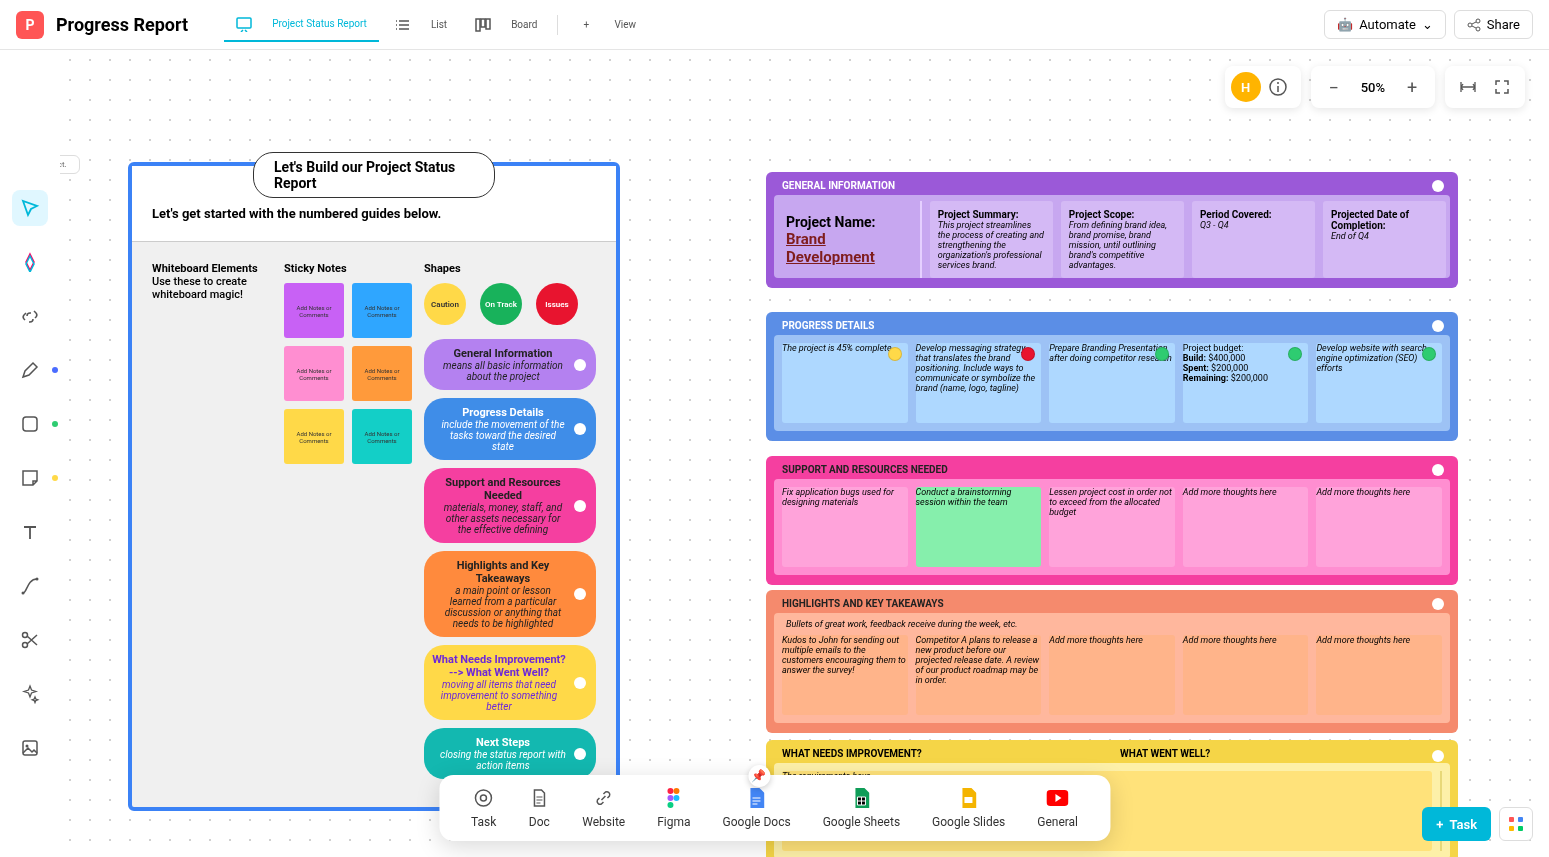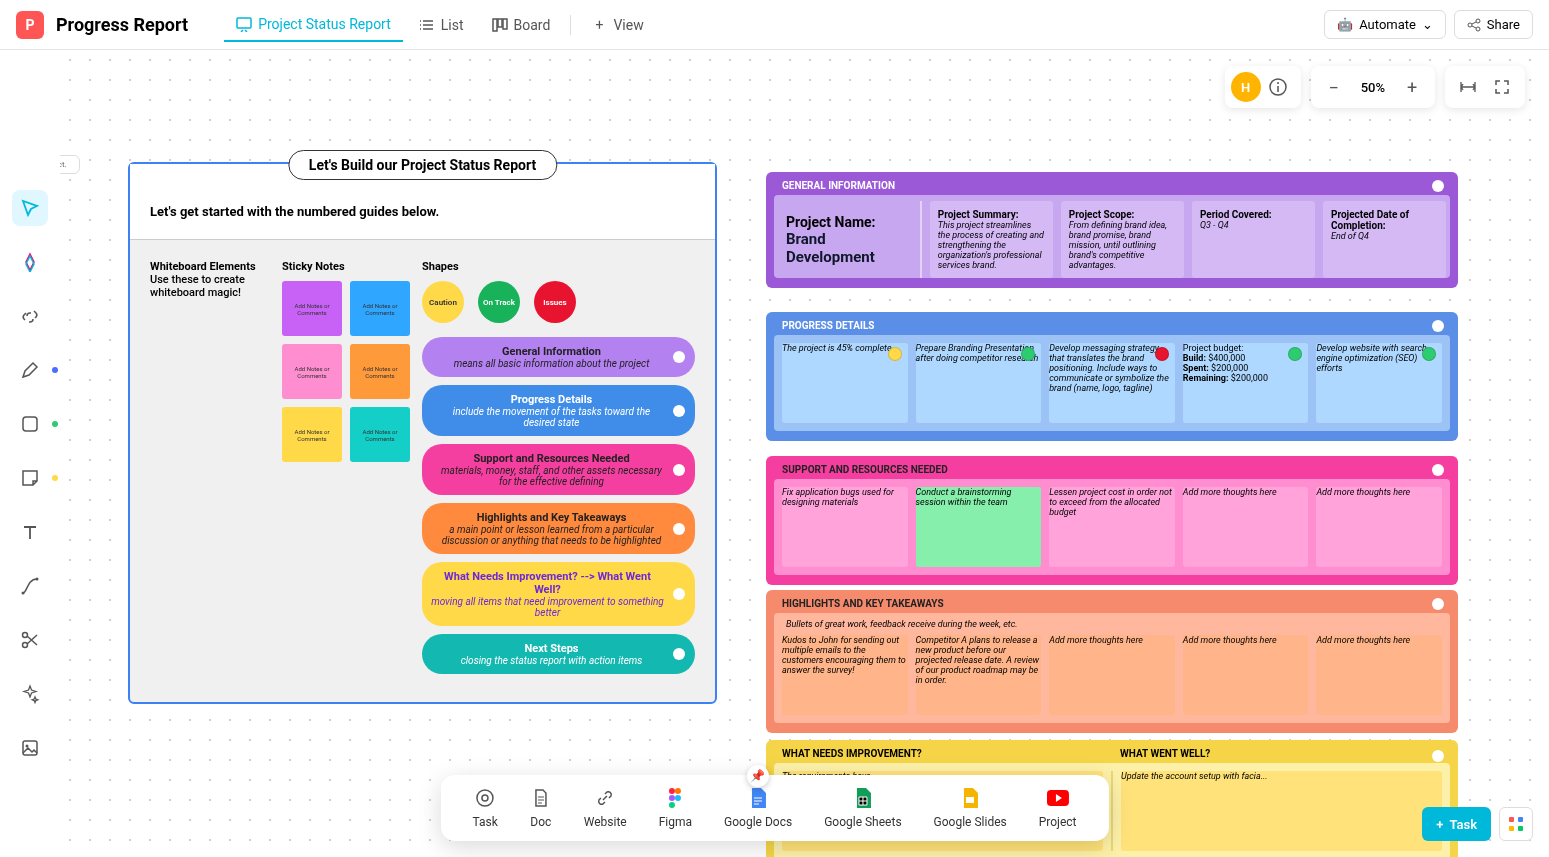--- a/index.html
+++ b/index.html
@@ -3,21 +3,21 @@
 <meta charset="utf-8">
 <style>
 * { margin:0; padding:0; box-sizing:border-box; font-family:-apple-system,BlinkMacSystemFont,"Segoe UI",Roboto,sans-serif; }
 body { width:1549px; height:857px; overflow:hidden; background:#fff; position:relative; }
 
 
 .header { height:50px; display:flex; align-items:center; padding:0 16px; border-bottom:1px solid #e5e5e5; gap:12px; position:relative; z-index:10; background:#fff; }
 .app-badge { width:28px; height:28px; background:#f55; border-radius:6px; display:flex; align-items:center; justify-content:center; color:#fff; font-weight:700; font-size:14px; }
 .app-title { font-weight:700; font-size:18px; margin-right:24px; }
 .tabs { display:flex; gap:4px; align-items:center; }
-.tab { display:flex; align-items:center; gap:6px; padding:8px 12px; font-size:14px; color:#555; cursor:pointer; border-radius:4px; }
+.tab { display:flex; align-items:center; gap:20px; padding:8px 12px; font-size:10px; color:#555; cursor:pointer; border-radius:4px; }
 .tab.active { color:#00b8d9; border-bottom:2px solid #00b8d9; border-radius:0; }
 .tab .ticon { width:16px; height:16px; display:inline-flex; align-items:center; justify-content:center; }
 .divider { width:1px; height:20px; background:#ddd; margin:0 4px; }
 .header-right { margin-left:auto; display:flex; gap:8px; align-items:center; }
 .btn { display:inline-flex; align-items:center; gap:6px; padding:6px 12px; border:1px solid #ddd; border-radius:6px; font-size:13px; background:#fff; cursor:pointer; }
 
 
 .canvas { position:absolute; top:50px; left:60px; right:0; bottom:0; background:#fff; overflow:hidden; }
 .canvas-dots { position:absolute; inset:0; background-image:radial-gradient(circle,#d0d0d0 1px,transparent 1px); background-size:20px 20px; }
 
@@ -31,21 +31,21 @@
 
 .left-rail { position:absolute; top:50px; left:0; width:60px; bottom:0; background:#fff; display:flex; flex-direction:column; align-items:center; padding-top:140px; gap:18px; z-index:6; }
 .rail-btn { width:36px; height:36px; display:flex; align-items:center; justify-content:center; border-radius:8px; cursor:pointer; color:#555; position:relative; }
 .rail-btn.active { background:#e0f7ff; color:#00b8d9; }
 .rail-dot { width:6px; height:6px; border-radius:50%; position:absolute; right:-10px; }
 
 
 .content { position:absolute; inset:0; }
 
 
-.left-panel { position:absolute; left:68px; top:112px; width:589px; background:#f0f0f0; border:2px solid #3b82f6; border-radius:6px; }
+.left-panel { position:absolute; left:68px; top:112px; width:492px; background:#f0f0f0; border:4px solid #3b82f6; border-radius:6px; }
 .lp-title-pill { position:absolute; top:-14px; left:50%; transform:translateX(-50%); background:#fff; border:1px solid #333; border-radius:20px; padding:6px 20px; font-weight:700; font-size:14px; }
 .lp-top { background:#fff; padding:40px 20px 20px; text-align:left; font-size:13px; font-weight:700; border-bottom:1px solid #ccc; }
 .lp-body { padding:20px; display:flex; gap:12px; }
 .lp-col1 { width:120px; font-size:11px; font-weight:700; }
 .lp-col1 .sub { font-weight:500; }
 .lp-col2 { display:grid; grid-template-columns:60px 60px; gap:8px; }
 .sticky-mini { width:60px; height:55px; border-radius:3px; display:flex; align-items:center; justify-content:center; font-size:6px; color:#333; text-align:center; padding:4px; }
 .lp-col3 { flex:1; }
 .shapes-h { font-size:11px; font-weight:700; margin-bottom:8px; }
 .circles { display:flex; gap:14px; margin-bottom:14px; }
@@ -66,21 +66,21 @@
 .rnote { flex:1; min-height:80px; border-radius:3px; font-size:9px; position:relative; }
 .rnote .stdot { width:14px; height:14px; border-radius:50%; position:absolute; top:4px; right:6px; border:1px solid rgba(0,0,0,.15); }
 .lbl { font-weight:700; font-size:10px; }
 .ital { font-style:italic; }
 
 
 .gi-row { display:flex; gap:8px; padding:6px 4px 0; }
 .gi-cell { flex:1; padding:8px; font-size:9px; }
 .gi-project { display:flex; flex-direction:column; justify-content:center; }
 .gi-project .pn { font-weight:700; font-size:14px; }
-.gi-project .pv { font-weight:700; font-size:15px; color:#0f172a; }
+.gi-project .pv { font-weight:700; font-size:15px; color:#7f1d1d;text-decoration:underline; }
 .gi-sep { width:2px; background:#e5d0ff; }
 
 
 .wni-split { display:flex; }
 .wni-half { flex:1; }
 .wni-half .wni-hdr { font-size:10px; font-weight:700; padding:4px 8px; }
 
 
 .dock { position:absolute; bottom:16px; left:50%; transform:translateX(-50%); background:#fff; border-radius:14px; box-shadow:0 6px 24px rgba(0,0,0,.15); display:flex; gap:32px; padding:12px 32px; z-index:8; }
 .dock-item { display:flex; flex-direction:column; align-items:center; gap:6px; font-size:12px; cursor:pointer; color:#333; }
@@ -344,22 +344,22 @@
             <div class="lbl">Projected Date of Completion:</div>
             <div class="ital">End of Q4</div>
           </div>
       </div>
     </div>
 
     <div class="rpanel" style="top:262px;background:#5b8ee6">
       <div class="rpanel-hdr" style="color:#fff"><span>PROGRESS DETAILS</span><span class="hdot"></span></div>
       <div class="rpanel-notes" id="progress-notes" style="background:#9dc2f5;border-radius:4px;padding:8px">
           <div class="rnote ital" style="background: rgb(174, 216, 255);">The project is 45% complete.<span class="stdot" style="background: rgb(255, 217, 72);"></span></div>
+          <div class="rnote ital" style="background: rgb(174, 216, 255);">Develop messaging strategy that translates the brand positioning. Include ways to communicate or symbolize the brand (name, logo, tagline)<span class="stdot" style="background: rgb(232, 20, 47);"></span></div>
           <div class="rnote ital" style="background: rgb(174, 216, 255);">Prepare Branding Presentation after doing competitor research<span class="stdot" style="background: rgb(46, 204, 113);"></span></div>
-          <div class="rnote ital" style="background: rgb(174, 216, 255);">Develop messaging strategy that translates the brand positioning. Include ways to communicate or symbolize the brand (name, logo, tagline)<span class="stdot" style="background: rgb(232, 20, 47);"></span></div>
           <div class="rnote" style="background: rgb(174, 216, 255);">Project budget:<br><b>Build:</b> $400,000<br><b>Spent:</b> $200,000<br><b>Remaining:</b> $200,000<span class="stdot" style="background: rgb(46, 204, 113);"></span></div>
           <div class="rnote ital" style="background: rgb(174, 216, 255);">Develop website with search engine optimization (SEO) efforts<span class="stdot" style="background: rgb(46, 204, 113);"></span></div>
         </div>
     </div>
 
     <div class="rpanel" style="top:406px;background:#f53fa0">
       <div class="rpanel-hdr" style="color:#222"><span>SUPPORT AND RESOURCES NEEDED</span><span class="hdot"></span></div>
       <div class="rpanel-notes" id="support-notes" style="background:#ff8ed1;border-radius:4px;padding:8px">
           <div class="rnote ital" style="background: rgb(255, 163, 218);">Fix application bugs used for designing materials</div>
           <div class="rnote ital" style="background: #86efac;">Conduct a brainstorming session within the team</div>
@@ -391,23 +391,20 @@
         <div class="wni-half" style="position:relative">
           <div class="wni-hdr"><span>WHAT WENT WELL?</span></div>
           <span class="hdot" style="position:absolute;right:6px;top:6px;width:12px;height:12px;background:#fff;border-radius:50%"></span>
         </div>
       </div>
       <div class="wni-split" style="background:#fdf0a8;border-radius:4px;padding:8px;gap:8px">
         <div class="rpanel-notes" style="flex:1;padding:0" id="imp-left">
             <div class="rnote ital" style="background: rgb(255, 226, 122);">The requirements have</div>
           </div>
         <div style="width:2px;background:#e8d878"></div>
-        <div class="rpanel-notes" style="flex:1;padding:0" id="imp-right">
-            <div class="rnote ital" style="background: rgb(255, 226, 122);">Update the account setup with facia...</div>
-          </div>
       </div>
     </div>
 
   </div>
 </div>
 
 <div class="dock">
   <div class="dock-pin">📌</div>
   <div class="dock-item">
       <div class="dock-ico">
@@ -474,21 +471,21 @@
       </div>
       <span>Google Slides</span>
     </div>
   <div class="dock-item">
       <div class="dock-ico">
         <svg width="22" height="16" viewBox="0 0 22 16">
           <rect width="22" height="16" rx="4" fill="#f00"></rect>
           <path d="M9 4l6 4-6 4z" fill="#fff"></path>
         </svg>
       </div>
-      <span>Project</span>
+      <span>General</span>
     </div>
 </div>
 
 <div class="br-buttons">
   <button class="task-btn">
       <span>+</span>
       <span>Task</span>
     </button>
   <button class="grid-btn">
       <svg width="16" height="16" viewBox="0 0 16 16">

